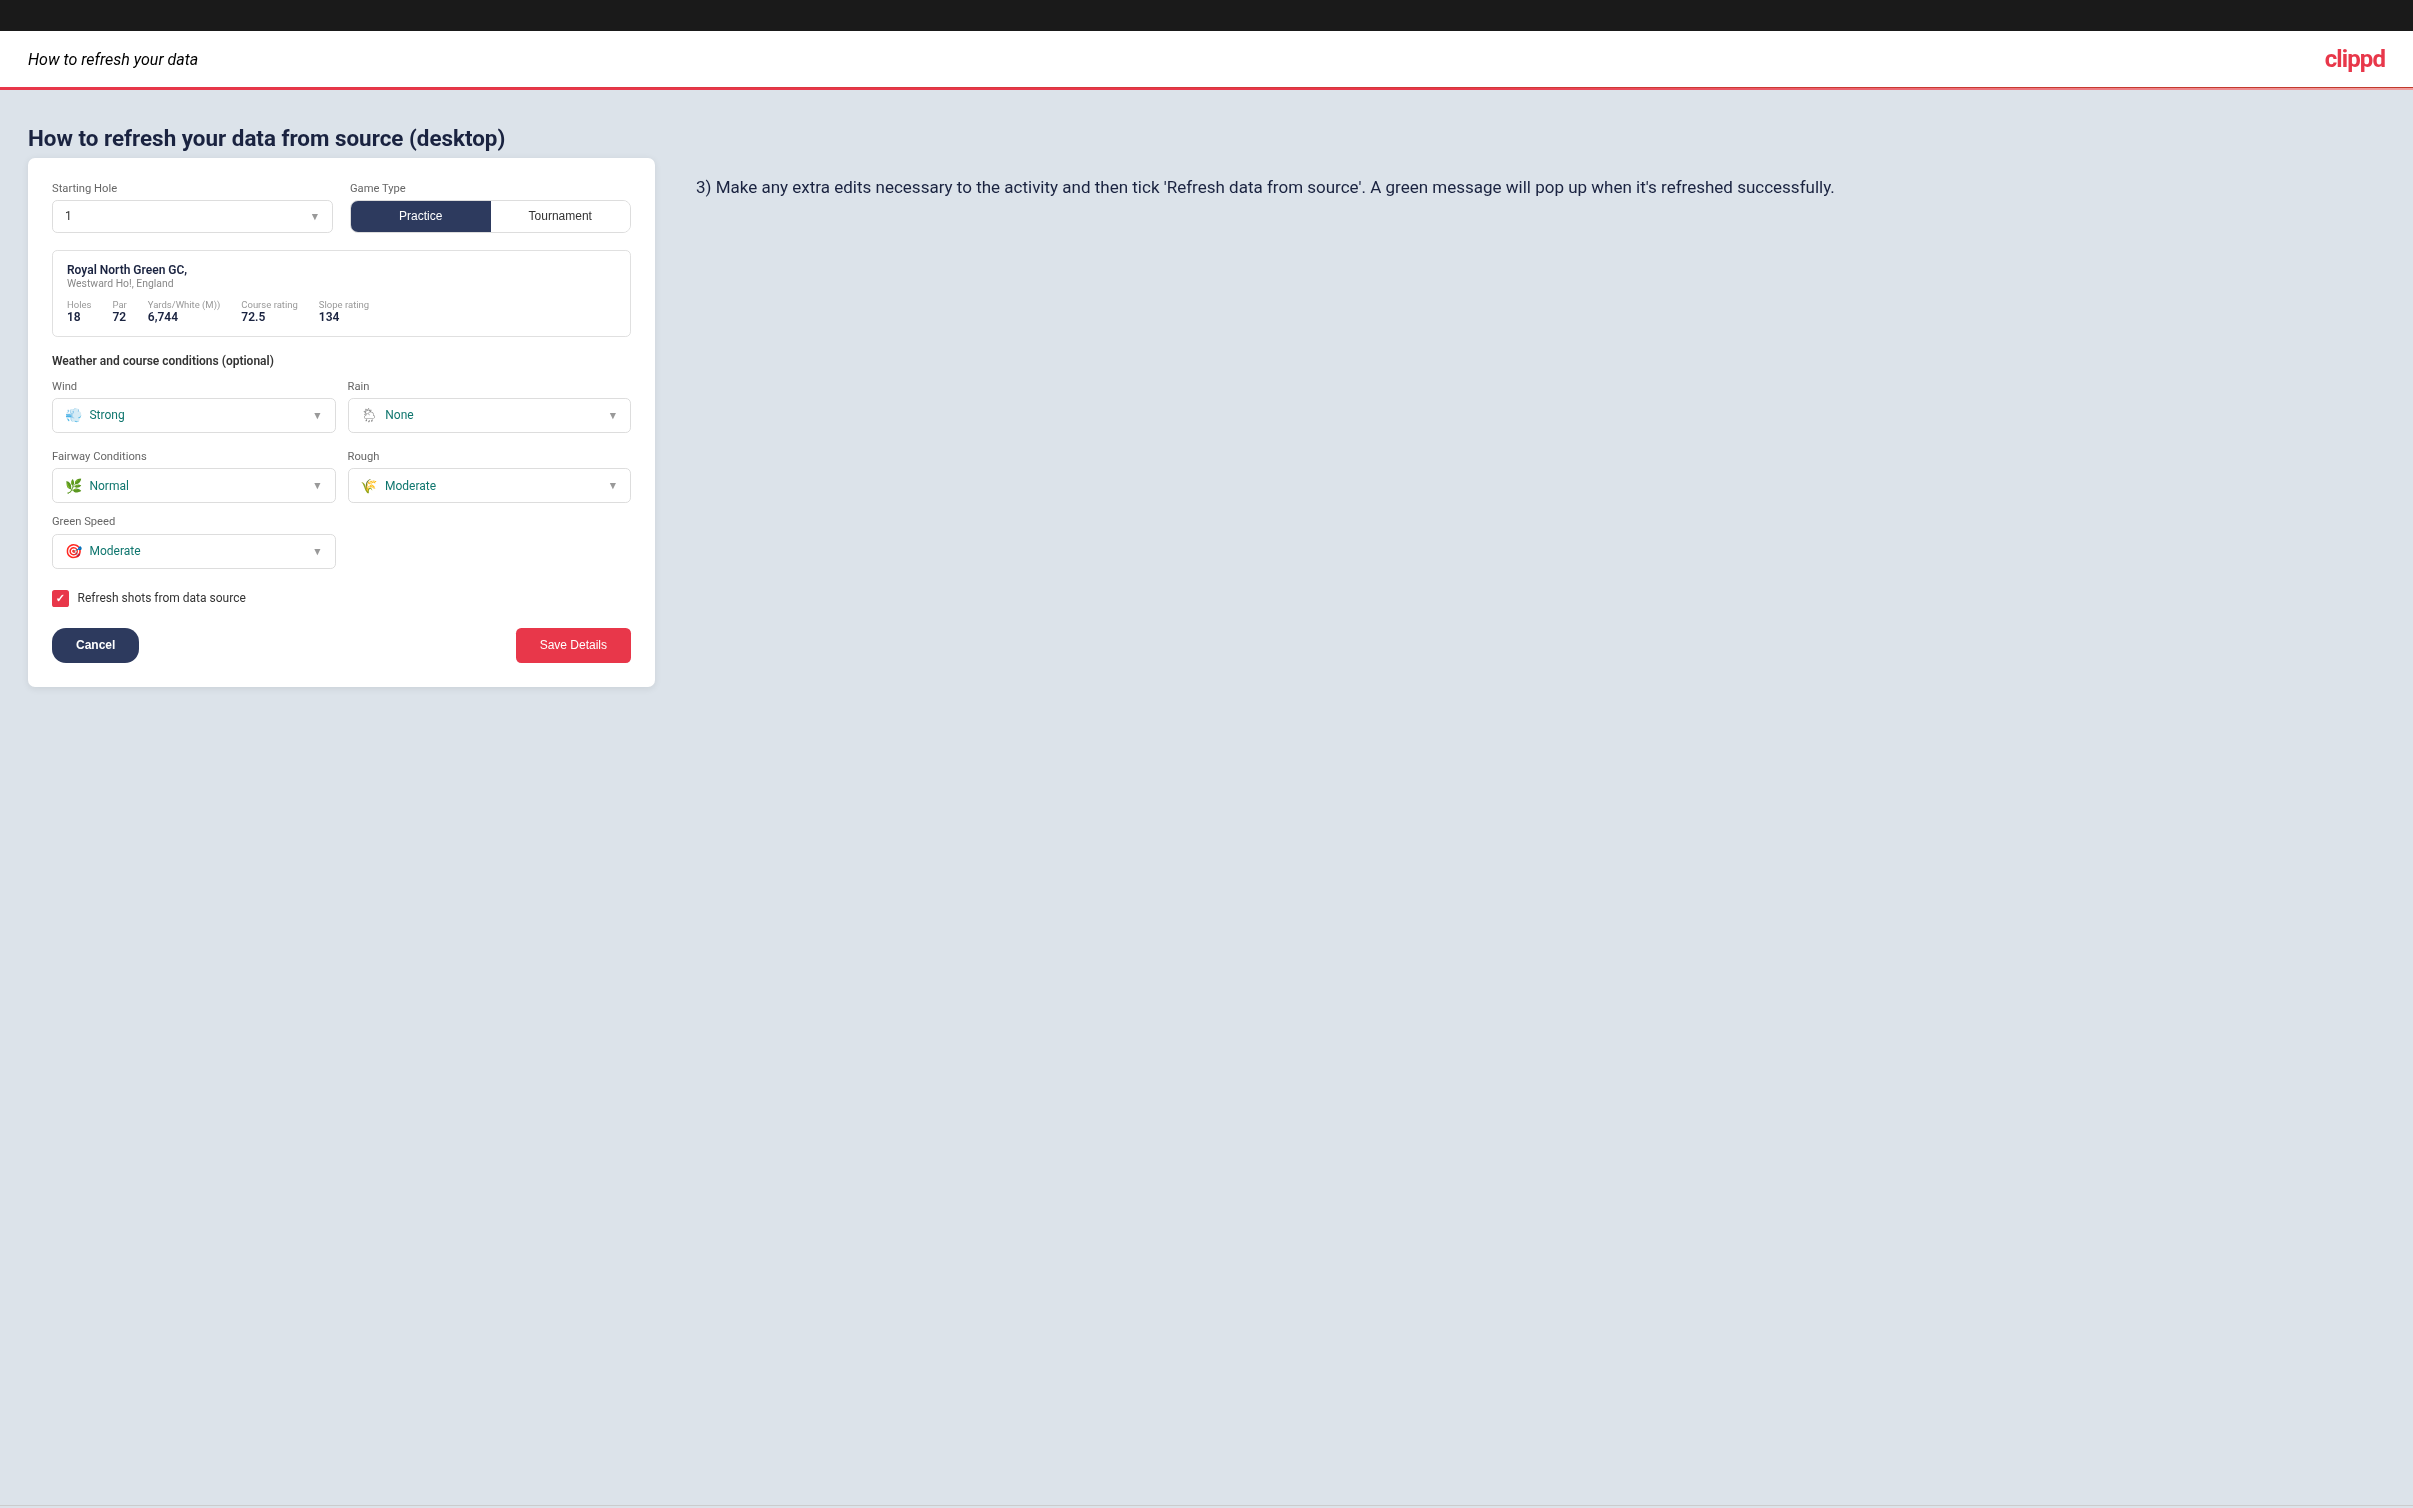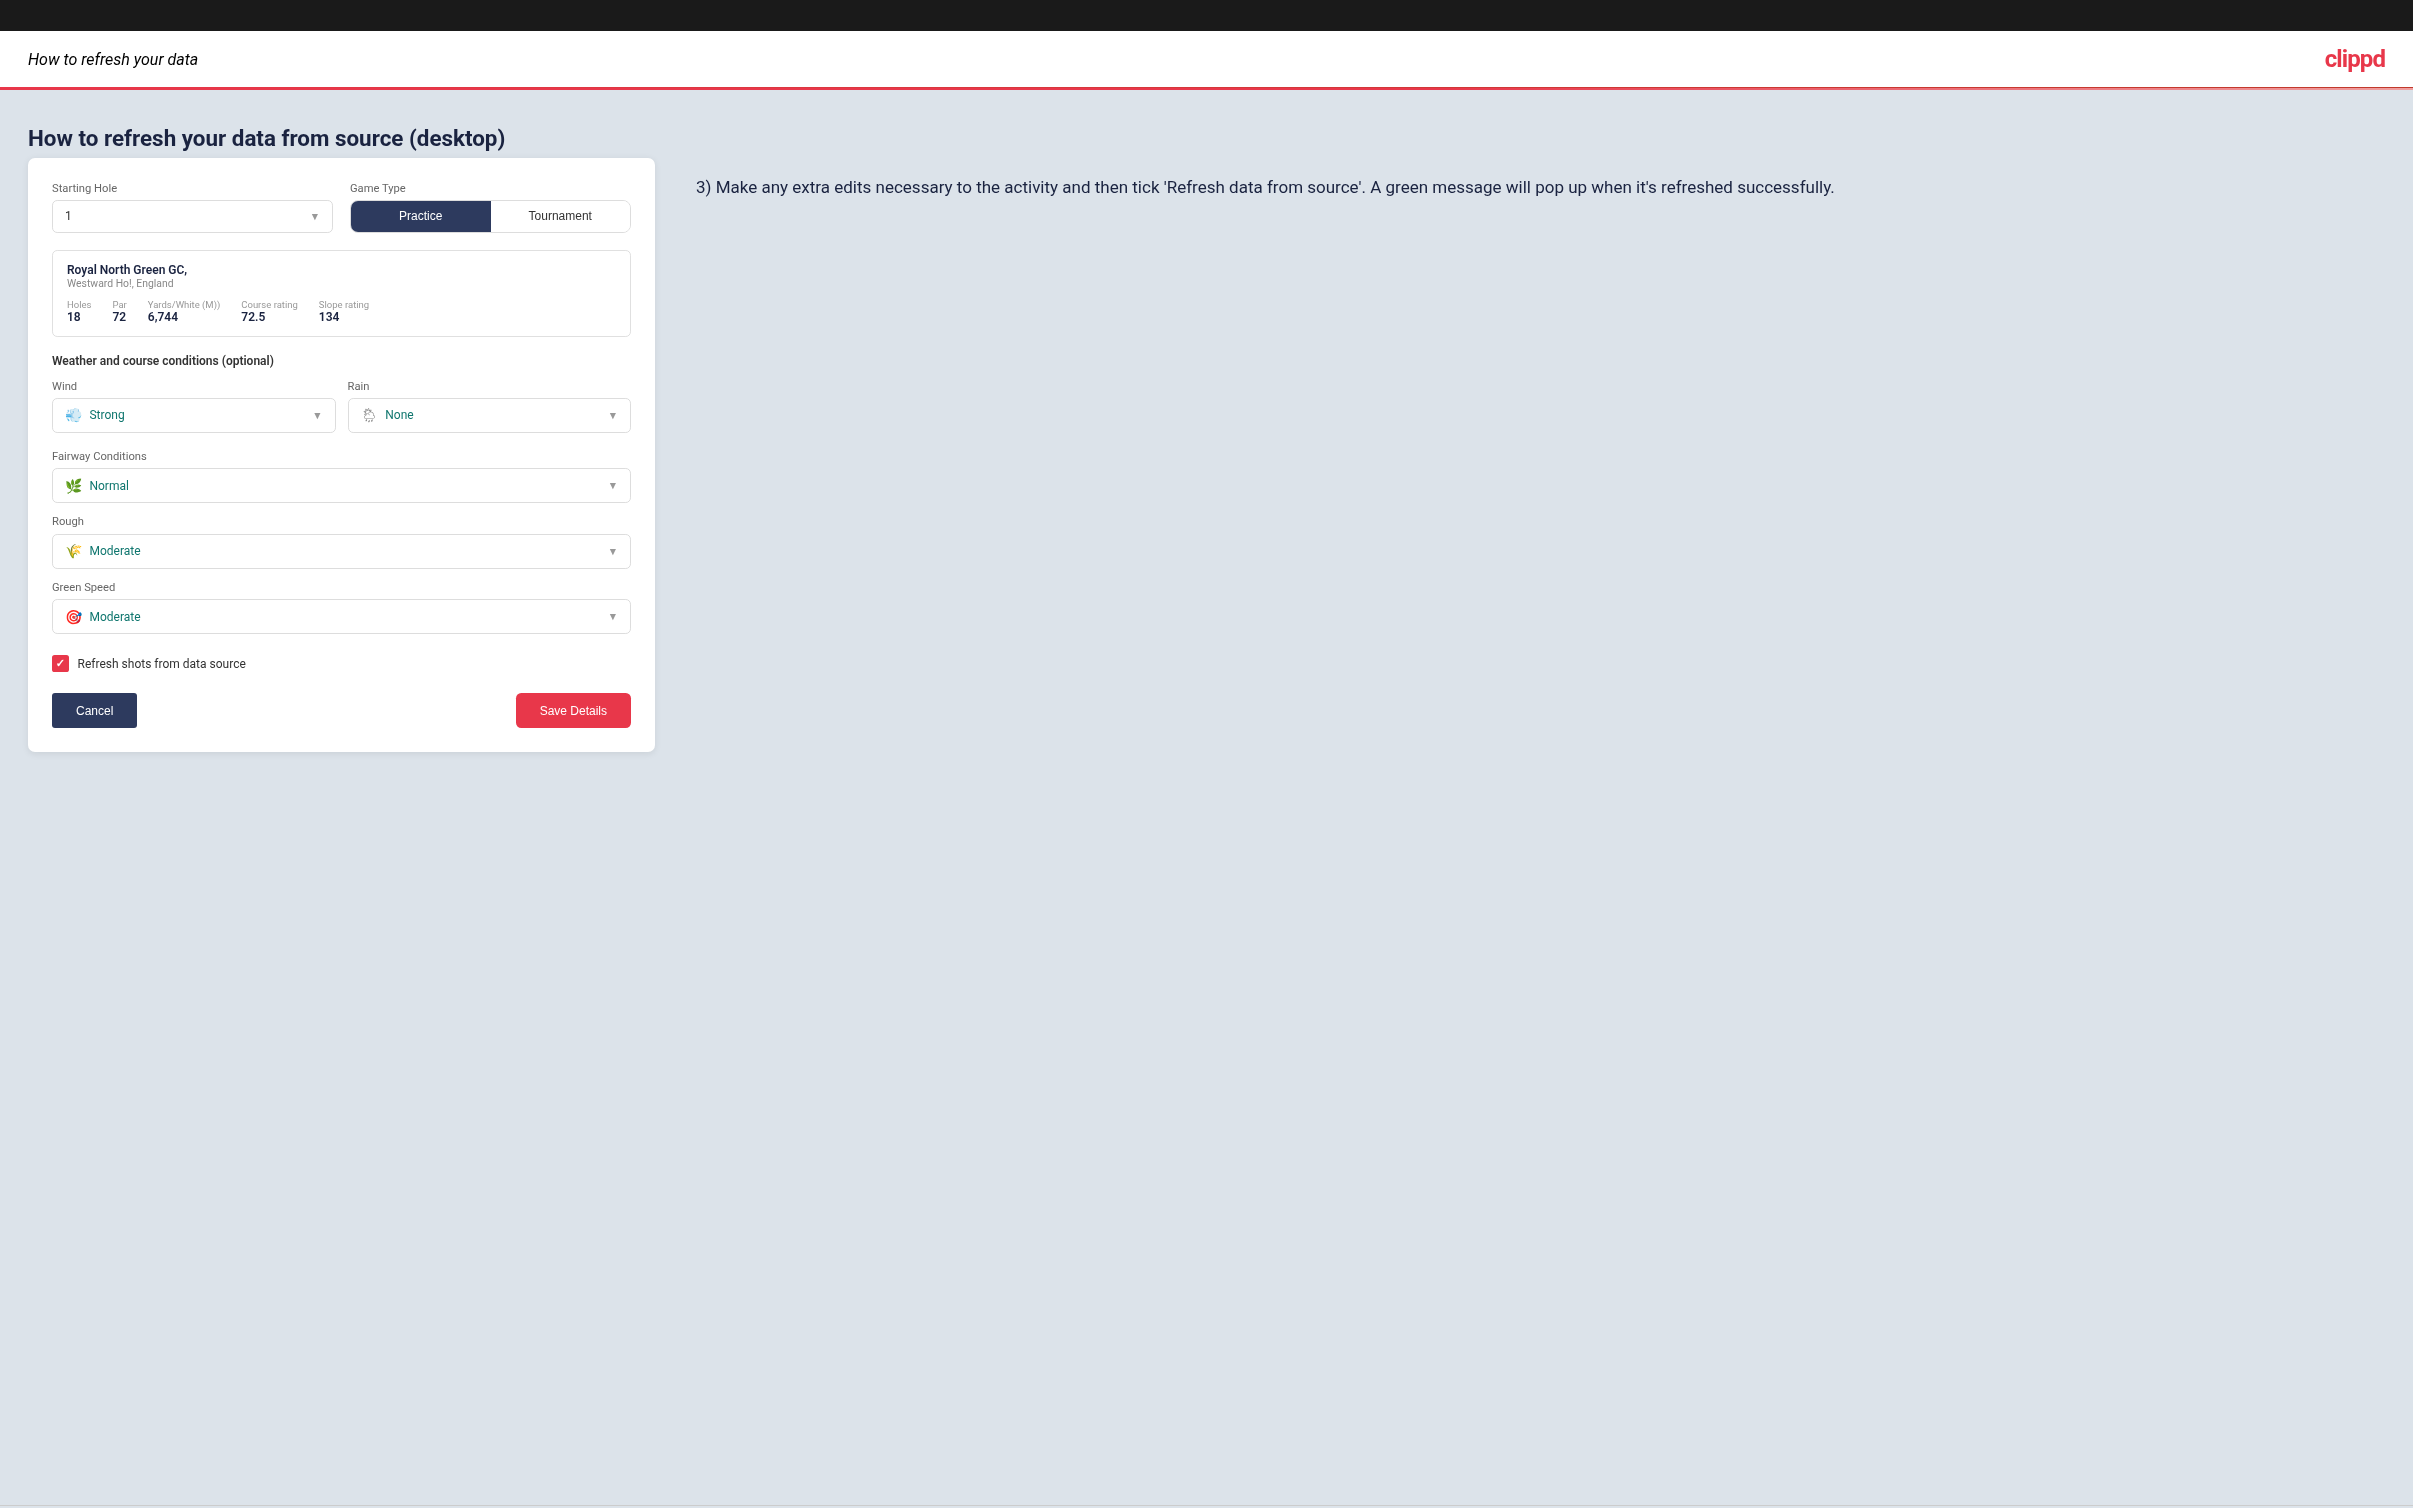--- a/index.html
+++ b/index.html
@@ -173,21 +173,21 @@
 
     .weather-grid {
       display: grid;
       grid-template-columns: 1fr 1fr;
       gap: 12px;
       margin-bottom: 17px;
     }
 
     .conditions-grid {
       display: grid;
-      grid-template-columns: 1fr;
+      grid-template-columns: 1fr 1fr;
       gap: 12px;
       margin-bottom: 21px;
     }
 
     .select-with-icon {
       display: flex;
       align-items: center;
       gap: 7px;
       padding: 8.6px 12px;
     }
@@ -236,25 +236,25 @@
     .action-row {
       display: flex;
       justify-content: space-between;
       align-items: center;
     }
 
     .btn-cancel {
       background: #2d3a5e;
       color: #fff;
       border: none;
-      border-radius: 3px;
+      border-radius: 14px;
       padding: 10.4px 24px;
       font-size: 12px;
       cursor: pointer;
-      font-weight: 400;
+      font-weight: 700;
     }
 
     .btn-save {
       background: #e8374a;
       color: #fff;
       border: none;
       border-radius: 5.2px;
       padding: 10.4px 24px;
       font-size: 12px;
       cursor: pointer;

